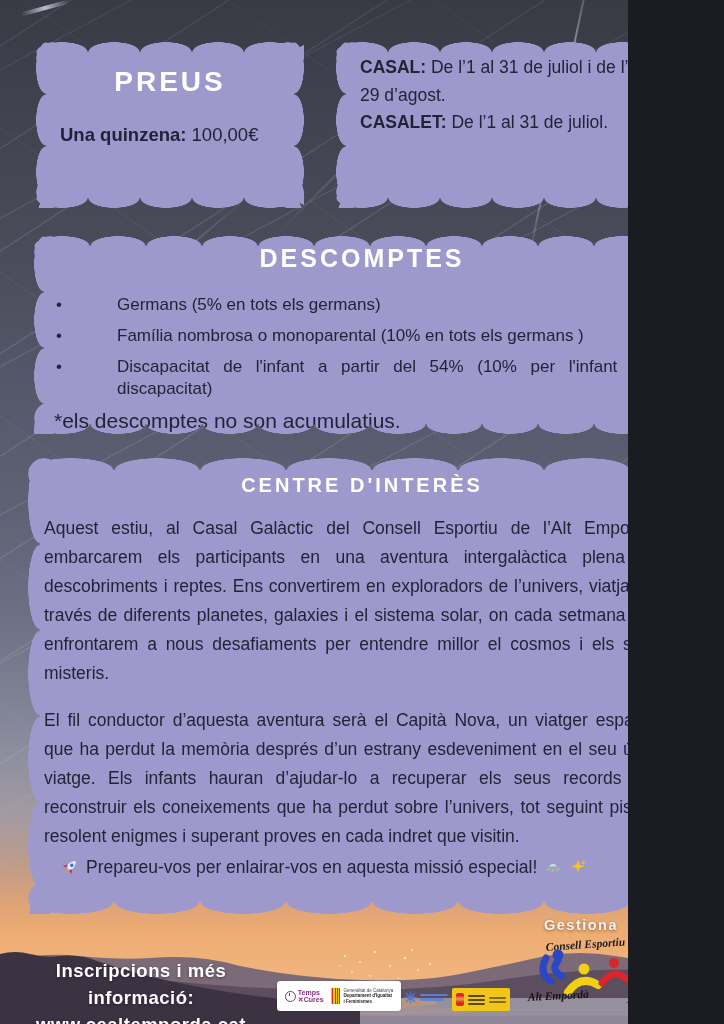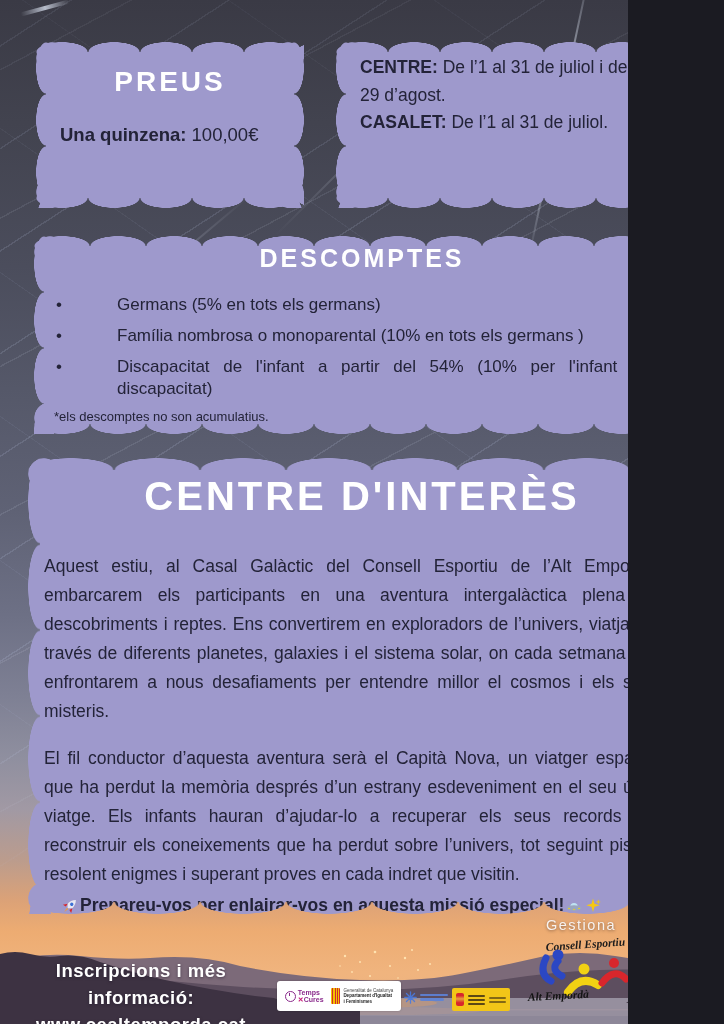--- a/index.html
+++ b/index.html
@@ -57,34 +57,34 @@
   .box-periode{left:336px;top:42px;width:358px;height:166px;}
   .box-periode .box-title{font-size:28px;margin-top:22px;}
   .kv2{margin:12px 20px 0 24px;font-size:17.5px;line-height:1.58;}
   .box-descomptes{left:34px;top:236px;width:656px;height:198px;--tw:56px;}
   .box-descomptes .box-title{font-size:25px;margin-top:8px;}
   .bullets{margin:8px 26px 0 22px;font-size:17px;line-height:1.3;}
   .bullet{display:flex;margin-bottom:9px;gap:44px;}
   .bullet .mk{width:17px;flex:0 0 17px;}
   .bullet .mk::before{content:"•";}
   .bullet .tx{flex:1;text-align:justify;}
-  .note{margin:3px 26px 0 20px;font-size:13px;}
+  .note{margin:3px 26px 0 20px;font-size:21px;}
   .box-centre{left:28px;top:458px;width:668px;height:456px;--tw:86px;--th:24px;}
-  .box-centre .box-title{font-size:40px;margin-top:16px;}
+  .box-centre .box-title{font-size:20px;margin-top:16px;}
   .para{margin:10px 36px 0 16px;font-size:17.5px;line-height:29px;text-align:justify;}
   .para.second{margin-top:18px;}
-  .cta{margin:6px 36px 0 32px;font-size:17.5px;display:flex;align-items:center;font-weight:bold;}
+  .cta{margin:6px 36px 0 32px;font-size:17.5px;display:flex;align-items:center;gap:6px;}
   .cta svg{flex:0 0 auto;}
   
   .scenery{position:absolute;left:0;top:854px;width:724px;height:170px;}
   
   .info{position:absolute;left:6px;top:958px;width:270px;text-align:center;color:#fff;
     font-weight:700;font-size:18.5px;line-height:1.45;letter-spacing:.5px;
     text-shadow:0 1px 3px rgba(30,20,40,.55);}
-  .sec-label{position:absolute;color:#f7f2ee;font-weight:400;font-size:14.5px;letter-spacing:1.5px;
+  .sec-label{position:absolute;color:#f7f2ee;font-weight:700;font-size:14.5px;letter-spacing:1.5px;
     text-align:center;text-shadow:0 1px 3px rgba(40,25,30,.5);}
   .gestiona{left:540px;top:917px;width:82px;}
   .organitza{left:636px;top:917px;width:88px;}
   .consell-logo{position:absolute;left:524px;top:938px;width:116px;height:68px;}
   .llado-crest{position:absolute;left:654px;top:934px;width:52px;height:58px;}
   .ajuntament{position:absolute;left:638px;top:994px;width:84px;text-align:center;color:#fff;
     font-weight:700;font-size:13px;line-height:1.25;text-shadow:0 1px 2px rgba(40,25,30,.6);}
   .white-strip{position:absolute;left:277px;top:981px;width:124px;height:30px;background:#fff;
     border-radius:3px;display:flex;align-items:center;justify-content:space-evenly;box-shadow:0 0 2px rgba(0,0,0,.25);}
   .tc{display:flex;align-items:center;gap:2px;}
@@ -153,21 +153,21 @@
     <div class="kv">
       <div class="row">
         <b>Una quinzena:</b>
         <span>100,00€</span>
       </div>
     </div>
   </section>
 
   <section class="blob box-periode">
     <div class="kv2">
-      <b>CENTRE:</b>
+      <b>CASAL:</b>
       <span>De l’1 al 31 de juliol i de l’1 al 29 d’agost.</span><br>
       <b>CASALET:</b>
       <span>De l’1 al 31 de juliol.</span>
     </div>
   </section>
 
   <section class="blob box-descomptes">
     <h2 class="box-title">DESCOMPTES</h2>
     <div class="bullets">
       <div class="bullet">

